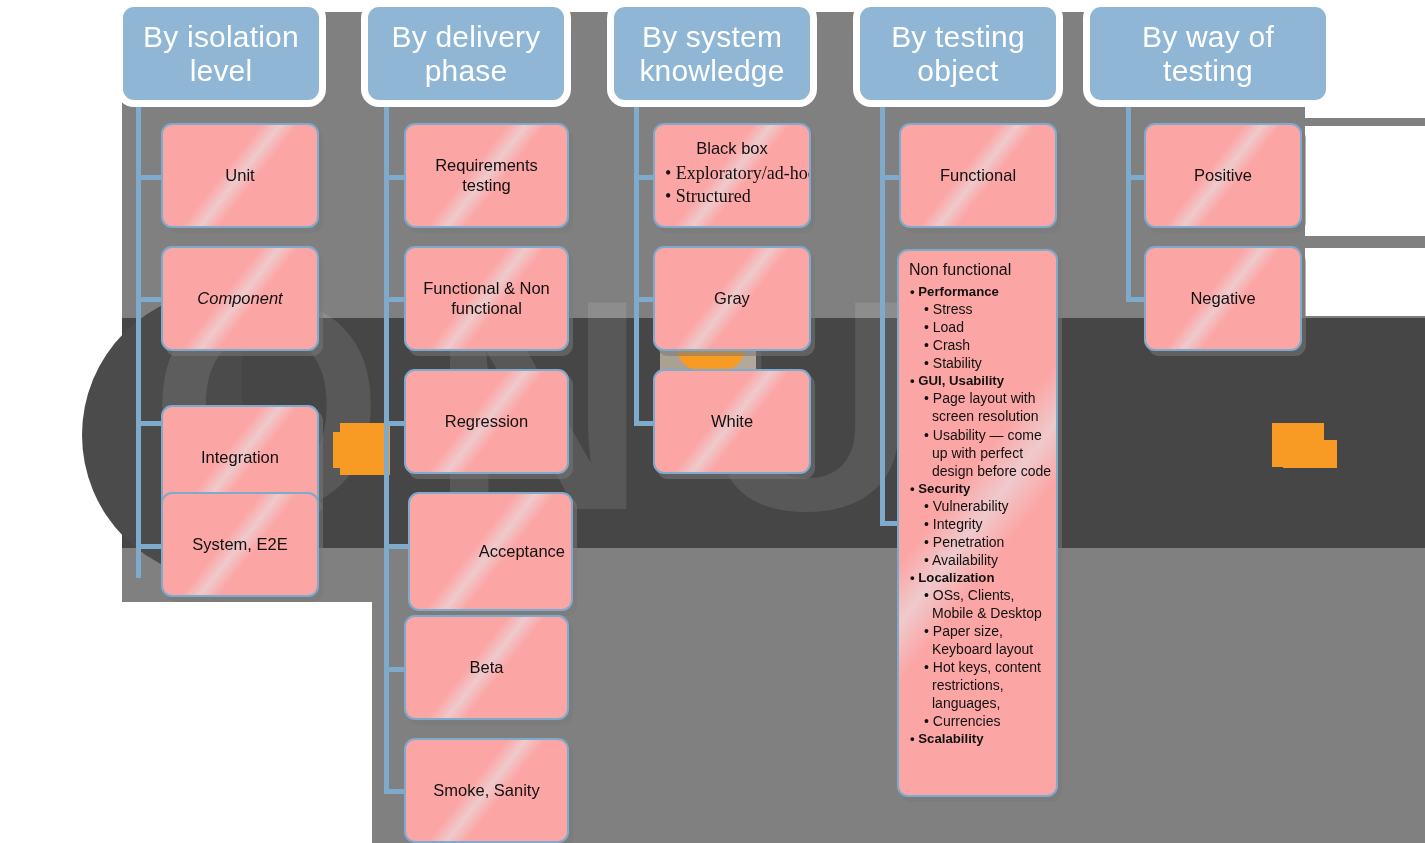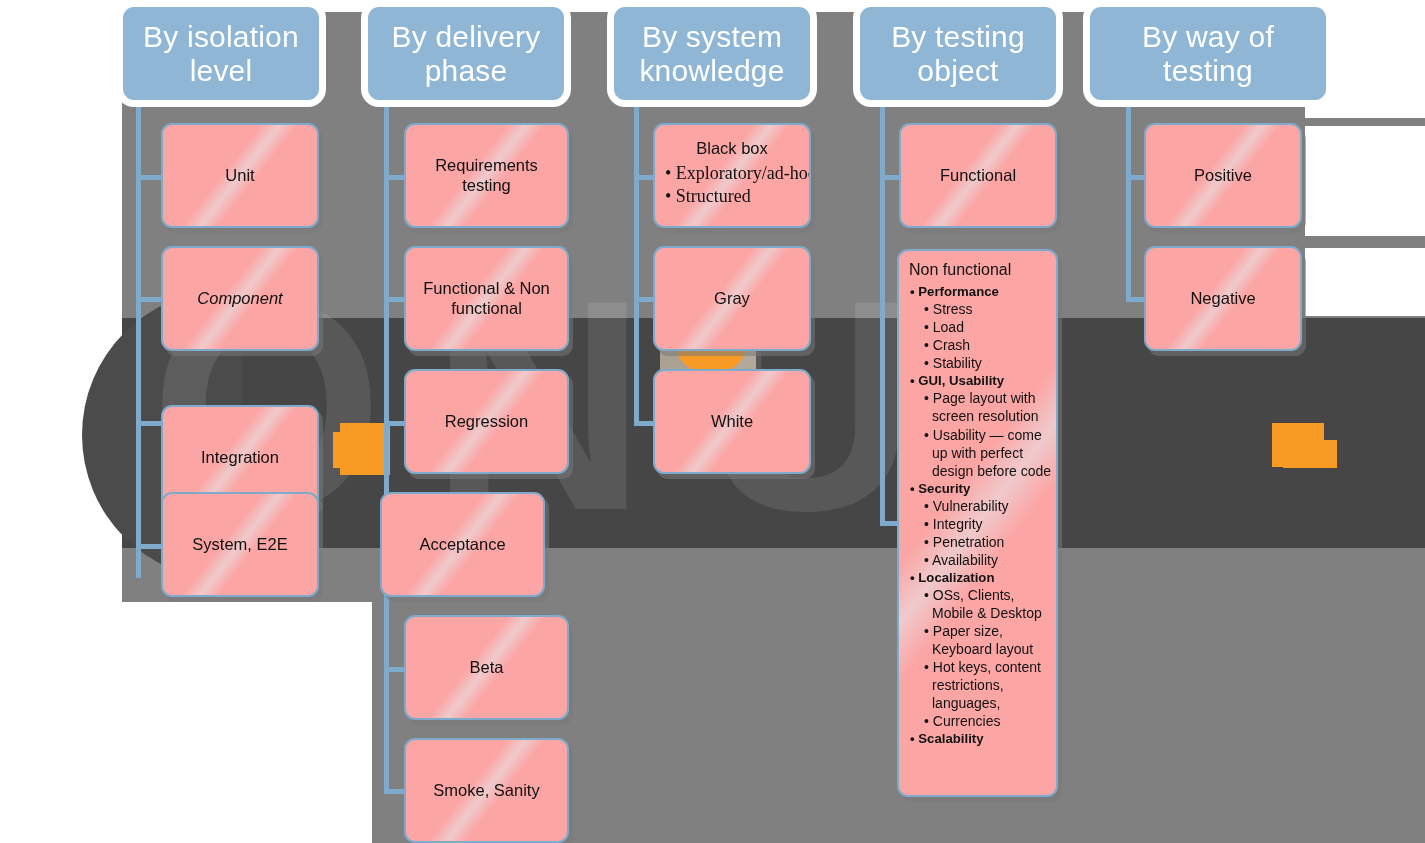--- a/index.html
+++ b/index.html
@@ -172,21 +172,21 @@
     <span class="node-txt">Requirements testing</span>
   </div>
   <div class="node" style="left:404px;top:246px;width:165px;height:105px;">
     <span class="sheen"></span>
     <span class="node-txt">Functional &amp; Non functional</span>
   </div>
   <div class="node" style="left:404px;top:369px;width:165px;height:105px;">
     <span class="sheen"></span>
     <span class="node-txt">Regression</span>
   </div>
-  <div class="node" style="left:380px;top:492px;width:165px;height:105px;">
+  <div class="node" style="left:408px;top:492px;width:165px;height:119px;justify-content:flex-end;">
     <span class="sheen"></span>
     <span class="node-txt">Acceptance</span>
   </div>
   <div class="node" style="left:404px;top:615px;width:165px;height:105px;">
     <span class="sheen"></span>
     <span class="node-txt">Beta</span>
   </div>
   <div class="node" style="left:404px;top:738px;width:165px;height:105px;">
     <span class="sheen"></span>
     <span class="node-txt">Smoke, Sanity</span>

